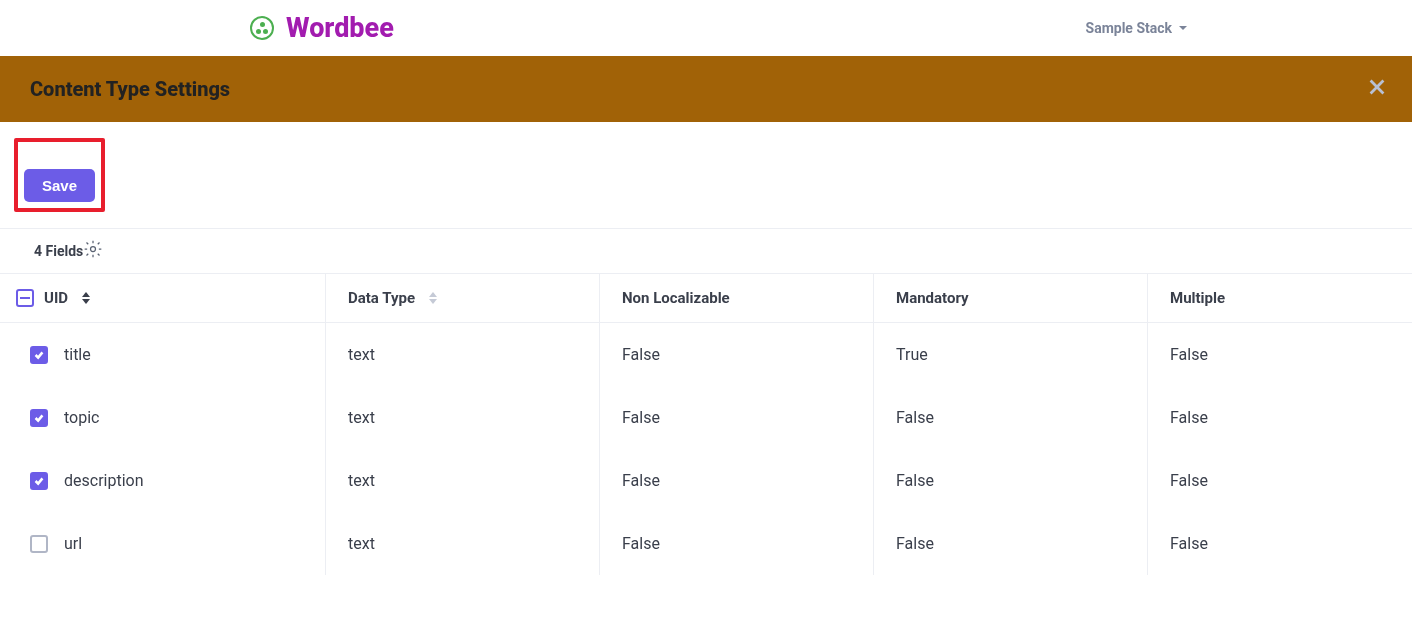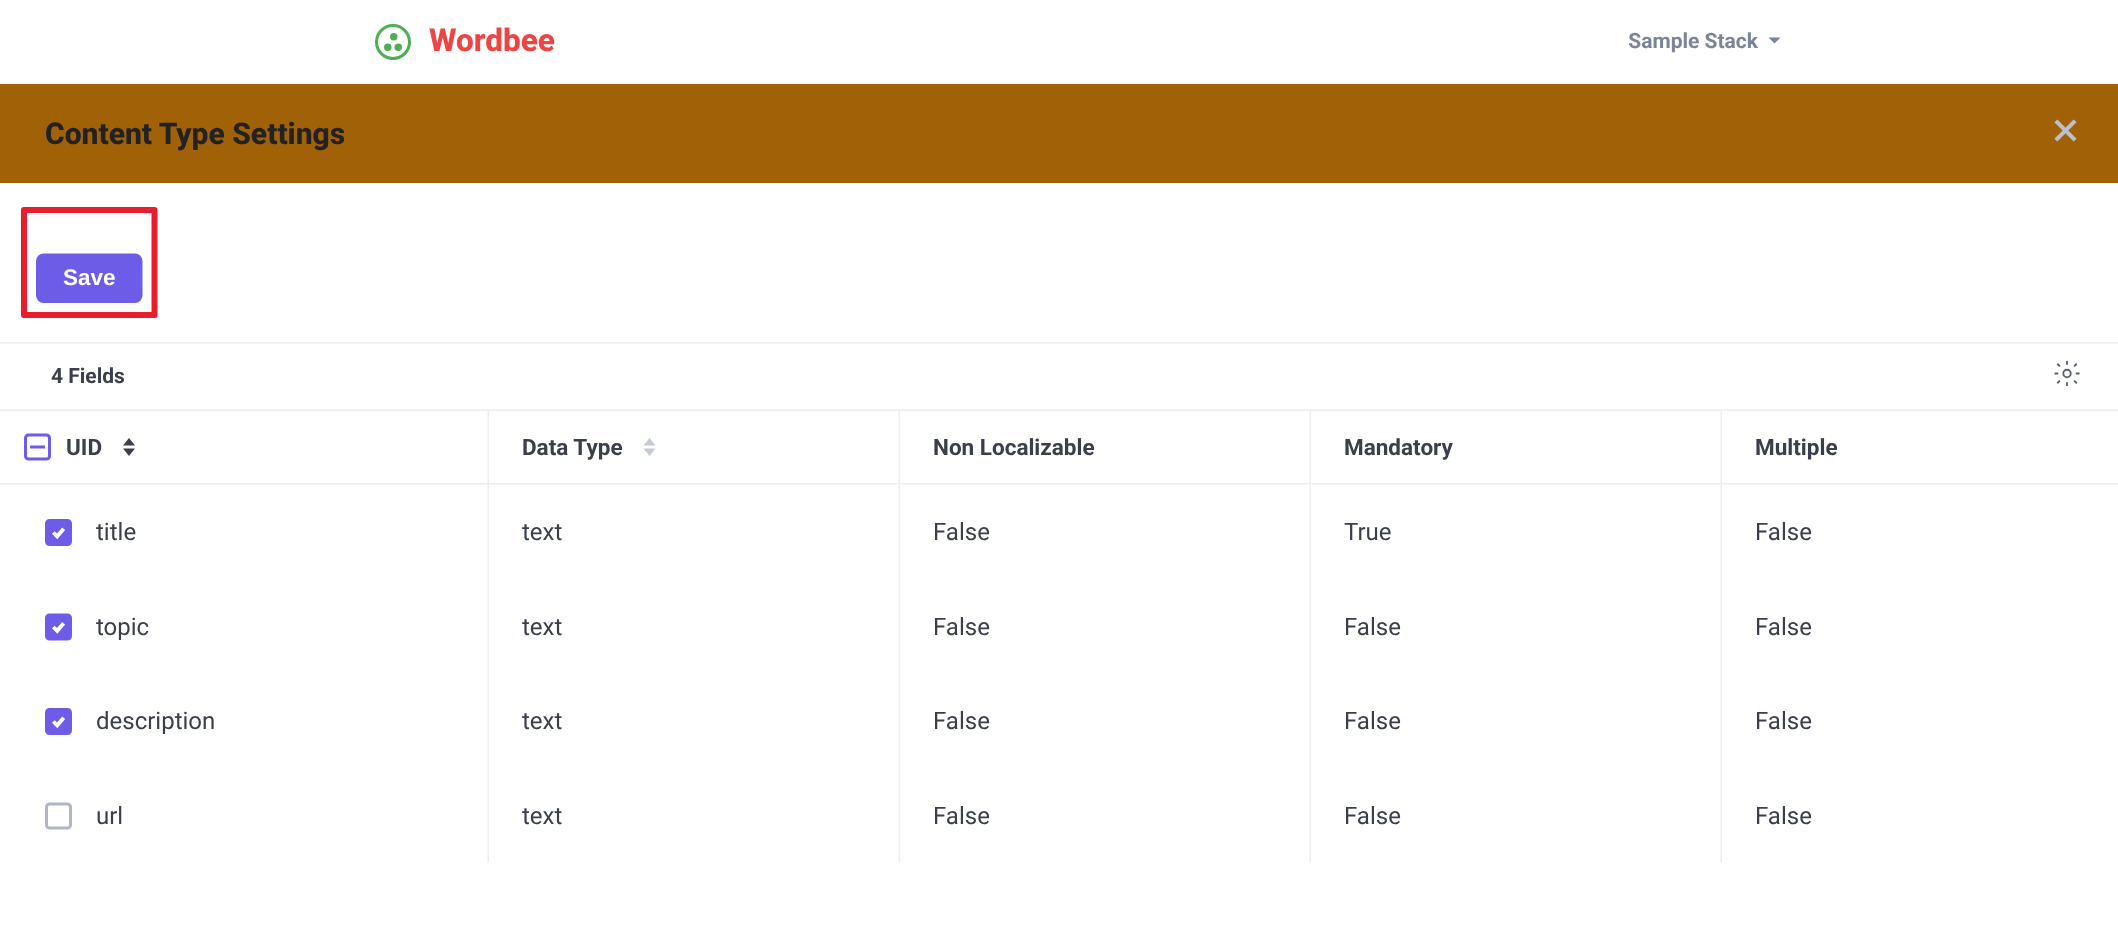--- a/index.html
+++ b/index.html
@@ -36,21 +36,21 @@
     }
     .brand-icon .dots {
       position: relative;
       width: 12px;
       height: 12px;
     }
     .brand-icon .d { position: absolute; width: 5px; height: 5px; background: #4caf50; border-radius: 50%; }
     .brand-icon .d1 { top: 0; left: 3.5px; }
     .brand-icon .d2 { bottom: 0; left: 0; }
     .brand-icon .d3 { bottom: 0; right: 0; }
-    .brand-name { font-size: 21px; font-weight: 800; color: #ef4444; }
+    .brand-name { font-size: 27px; font-weight: 800; color: #a21caf; }
     .stack-select {
       display: flex;
       align-items: center;
       gap: 6px;
       color: #7b8499;
       font-size: 14px;
       font-weight: 700;
       cursor: pointer;
       margin-right: 200px;
     }
@@ -107,21 +107,20 @@
       padding: 8px 18px;
       font-size: 15px;
       font-weight: 700;
       cursor: pointer;
       margin-top: 21px;
     }
 
     .subbar {
       display: flex;
       align-items: center;
-      justify-content: space-between;
       padding: 10px 24px 10px 34px;
       border-bottom: 1px solid #eceef3;
     }
     .field-count { font-size: 14px; font-weight: 700; color: #3a3f4b; }
     .gear { color: #5a6272; cursor: pointer; }
     .gear svg { width: 20px; height: 20px; }
 
     .grid {
       display: grid;
       grid-template-columns: 326px 274px 274px 274px 1fr;

